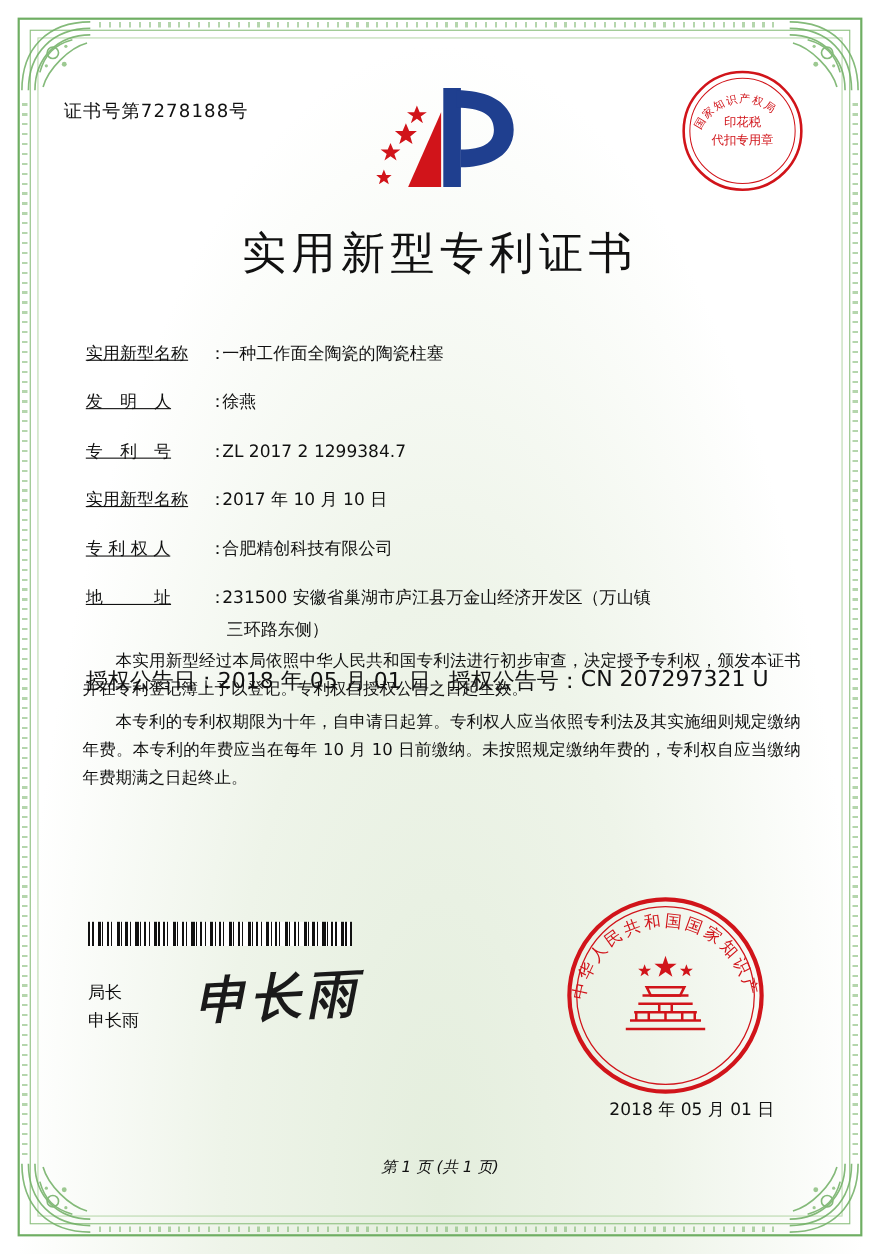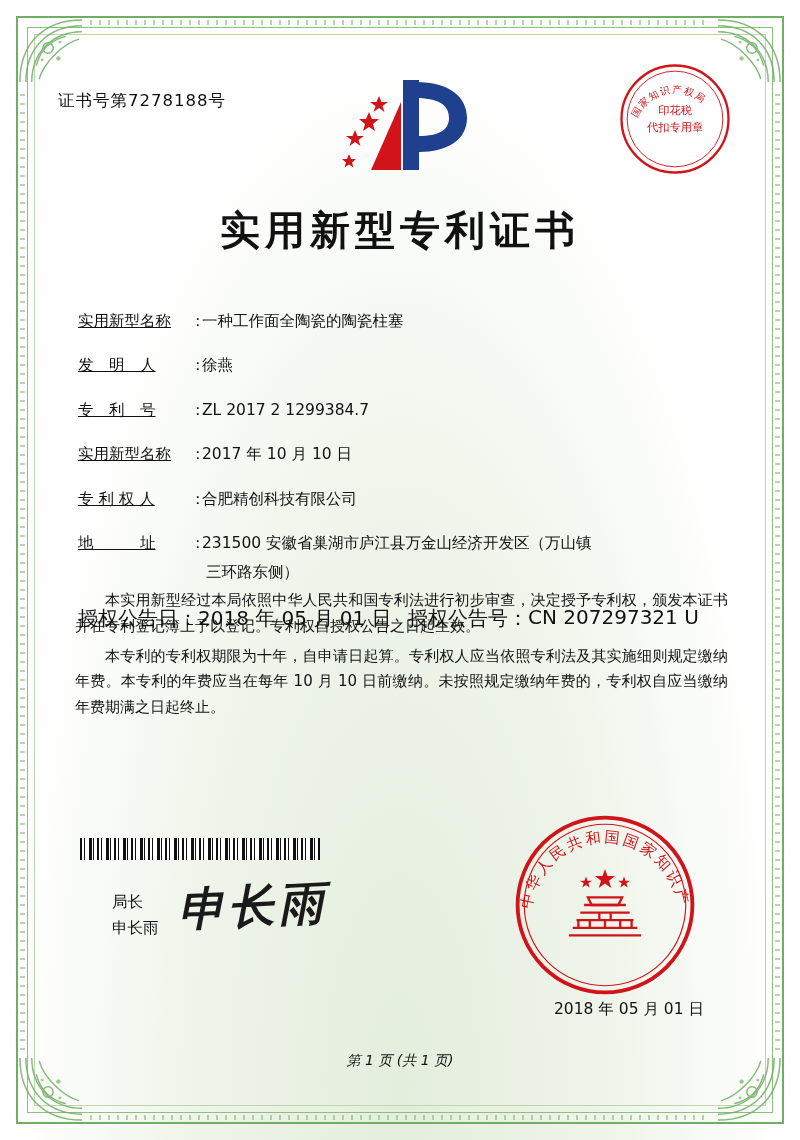--- a/index.html
+++ b/index.html
@@ -102,21 +102,21 @@
     height: 122px;
   }
   .stamp-top svg { width: 100%; height: 100%; display: block; }
 
   .title {
     position: absolute;
     left: 0; right: 0;
     top: 155px;
     text-align: center;
     font-size: 40px;
-    font-weight: bold;
+    font-weight: normal;
     letter-spacing: 5px;
     color: #111;
     font-family: "DejaVu Sans", "Liberation Sans", sans-serif;
   }
 
   .fields {
     position: absolute;
     left: 30px;
     right: 20px;
     top: 262px;
@@ -181,21 +181,20 @@
       #111 13px, #111 14px, #fff 14px, #fff 17px);
   }
 
   .signature-block {
     position: absolute;
     left: 32px;
     top: 842px;
     font-size: 15.5px;
     line-height: 1.65;
     color: #111;
-    margin-left: 32px;
   }
   .handwriting {
     position: absolute;
     left: 130px;
     top: 828px;
     font-family: "DejaVu Serif", "Liberation Serif", serif;
     font-size: 46px;
     font-style: italic;
     font-weight: bold;
     color: #1a1a1a;

